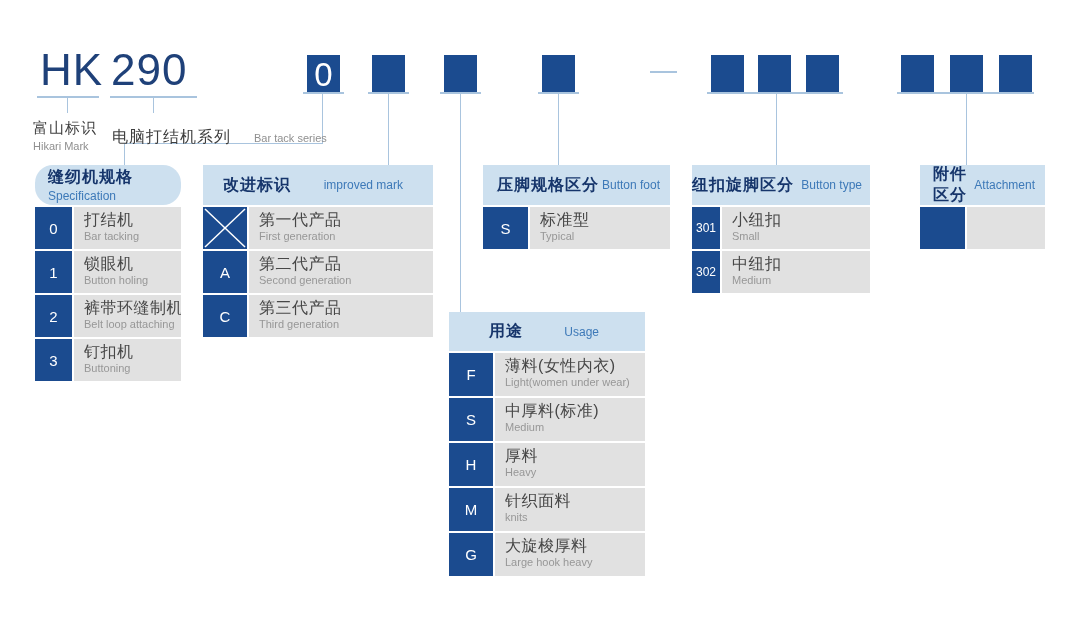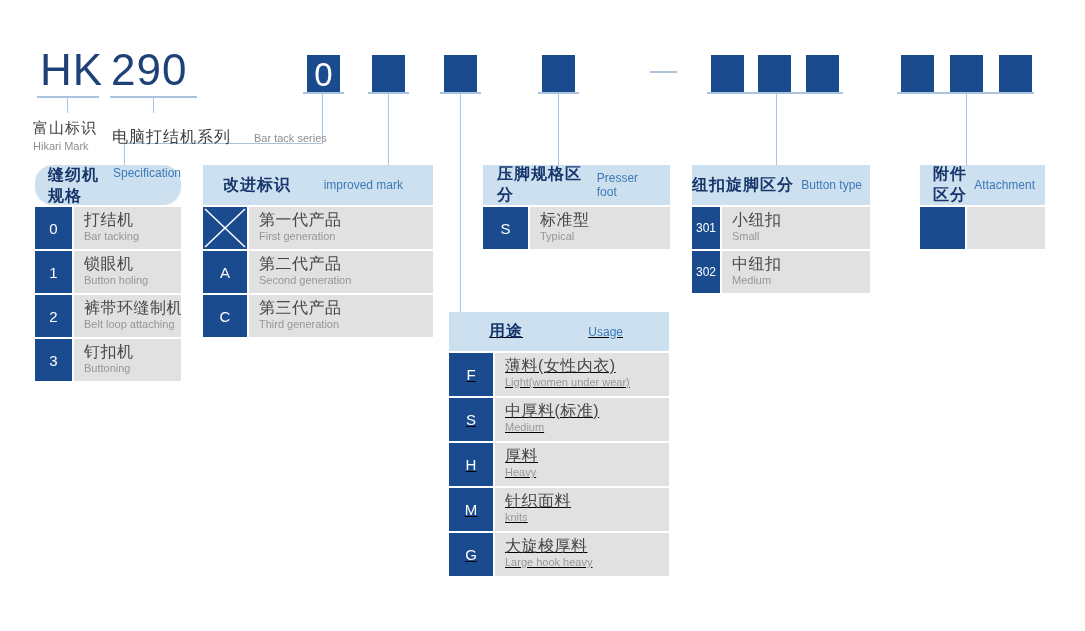--- a/index.html
+++ b/index.html
@@ -30,21 +30,21 @@
   .thin  { height:1px; }
   
   .legend-zh { position:absolute; font-size:15px; color:#3e3e3e; letter-spacing:1px; }
   .legend-en { position:absolute; font-size:11px; color:#8f8f8f; }
   .series-legend { position:absolute; left:112px; top:118px; display:flex; align-items:baseline; gap:23px;margin-top:9px; }
   .series-legend .zh { font-size:16px; color:#3e3e3e; letter-spacing:1px; }
   .series-legend .en { font-size:11px; color:#8f8f8f; }
   
   .tbl { position:absolute; }
   .hdr { background:#cde0ef; height:40px; display:flex; }
-  .hdr-stack { flex-direction:row; justify-content:center; padding-left:13px;border-radius:18px; }
+  .hdr-stack { flex-direction:column; justify-content:center; padding-left:13px;border-radius:18px; }
   .hdr-row { flex-direction:row; align-items:center; justify-content:space-between; }
   .hzh { font-size:16px; font-weight:bold; color:#16356b; letter-spacing:1px; }
   .hen { font-size:12px; color:#3d79b8; }
   .hdr-stack .hen { margin-top:1px; }
   .row { display:flex; margin-top:2px; height:42px; }
   .key {
     background:#1b4b8f; color:#fff; display:flex; align-items:center;
     justify-content:center; font-size:15px; flex:0 0 auto;
   }
   .desc { flex:1; background:#e1e1e1; margin-left:2px; padding:4px 0 0 10px; overflow:hidden; }
@@ -58,21 +58,21 @@
   #t-improved .hdr { padding-left:20px; padding-right:30px; }
   #t-presser  { left:483px; top:165px; width:187px; }
   #t-presser .key { width:45px; }
   #t-presser .hdr { padding-left:14px; padding-right:10px; }
   #t-button   { left:692px; top:165px; width:178px; }
   #t-button .key { width:28px; font-size:12px; }
   #t-button .hdr { padding-right:8px; }
   #t-attach   { left:886px; top:165px; width:159px;padding-left:34px; }
   #t-attach .key { width:45px; }
   #t-attach .hdr { padding-left:13px; padding-right:10px; }
-  #t-usage    { left:449px; top:312px; width:220px;text-decoration:underline; }
+  #t-usage    { left:449px; top:312px; width:196px; }
   #t-usage .key { width:44px; }
   #t-usage .hdr { height:39px; padding-left:40px; padding-right:46px; }
   #t-usage .row { height:43px; }
 </style>
 </head>
 <body>
 
 <div class="canvas">
 
   <div class="code-text brand">HK</div>
@@ -183,21 +183,21 @@
       <div class="desc">
         <div class="dzh">第三代产品</div>
         <div class="den">Third generation</div>
       </div>
     </div>
   </div>
 
   <div class="tbl" id="t-presser">
     <div class="hdr hdr-row">
       <div class="hzh">压脚规格区分</div>
-      <div class="hen">Presser foot</div>
+      <div class="hen">Button foot</div>
     </div>
     <div class="row">
       <div class="key">S</div>
       <div class="desc">
         <div class="dzh">标准型</div>
         <div class="den">Typical</div>
       </div>
     </div>
   </div>
 

